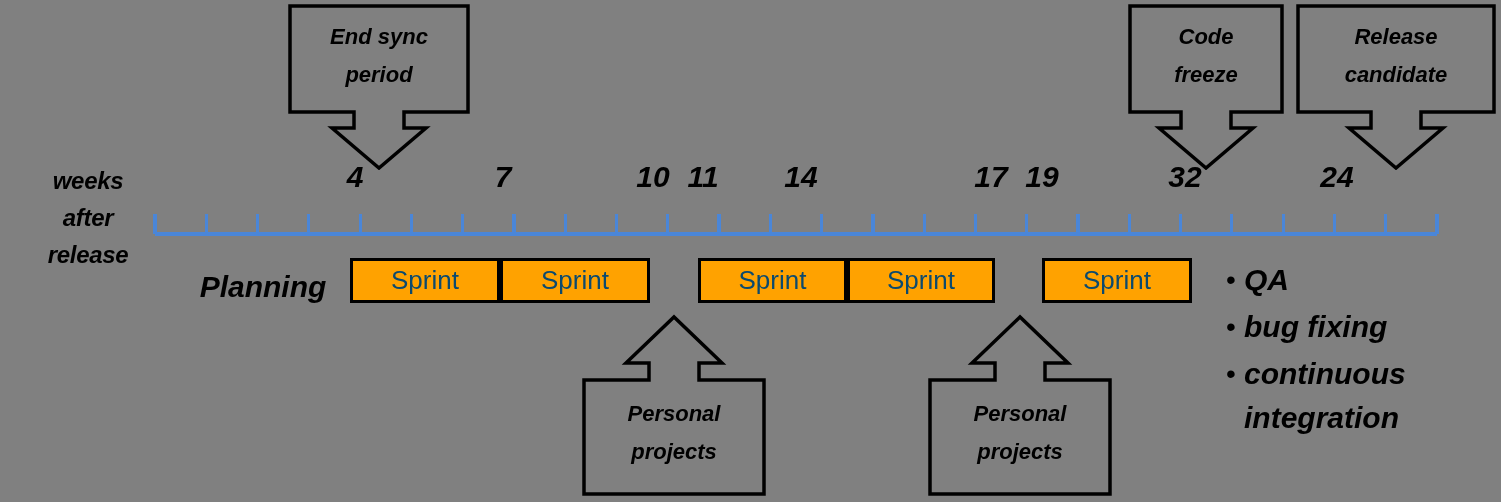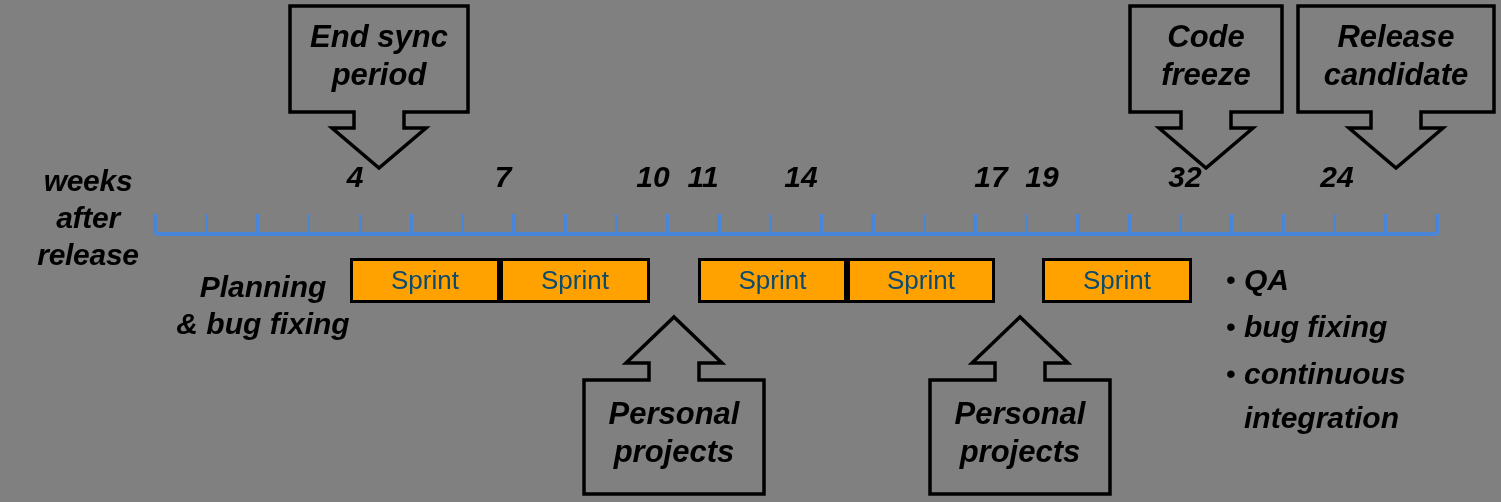--- a/index.html
+++ b/index.html
@@ -21,21 +21,21 @@
   .abs { position: absolute; }
 
   
   .axis-caption {
     left: 18px;
     top: 162px;
     width: 140px;
     text-align: center;
     font-style: italic;
     font-weight: bold;
-    font-size: 30px;
+    font-size: 24px;
     line-height: 37px;
     color: #000;
     letter-spacing: -0.3px;
   }
 
   
   .week-label {
     font-style: italic;
     font-weight: bold;
     font-size: 30px;
@@ -80,21 +80,21 @@
   }
 
   
   .callout { position: absolute; }
   .callout-text {
     position: absolute;
     left: 0; right: 0;
     text-align: center;
     font-style: italic;
     font-weight: bold;
-    font-size: 31px;
+    font-size: 22px;
     line-height: 38px;
     color: #000;
     pointer-events: none;
   }
 
   
   .bullets {
     left: 1218px;
     top: 258px;
     width: 280px;
@@ -200,21 +200,20 @@
           <line x1="1283.16" x2="1283.16" y1="234" y2="214"></line>
           <line x1="1334.44" x2="1334.44" y1="234" y2="214"></line>
           <line x1="1385.72" x2="1385.72" y1="234" y2="214"></line>
           <line x1="1437.00" x2="1437.00" y1="234" y2="214"></line>
         </g>
     </g>
   </svg>
 
   <div class="abs planning-label">
     <div>Planning</div>
-    <div>&amp; bug fixing</div>
   </div>
 
   <div class="abs sprint-box" style="left:350px; width:150px;">Sprint</div>
   <div class="abs sprint-box" style="left:500px; width:150px;">Sprint</div>
   <div class="abs sprint-box" style="left:698px; width:149px;">Sprint</div>
   <div class="abs sprint-box" style="left:847px; width:148px;">Sprint</div>
   <div class="abs sprint-box" style="left:1042px; width:150px;">Sprint</div>
 
   <div class="callout abs" style="left:582px; top:313px; width:184px; height:183px;">
     <svg width="184" height="183" viewBox="0 0 184 183">

